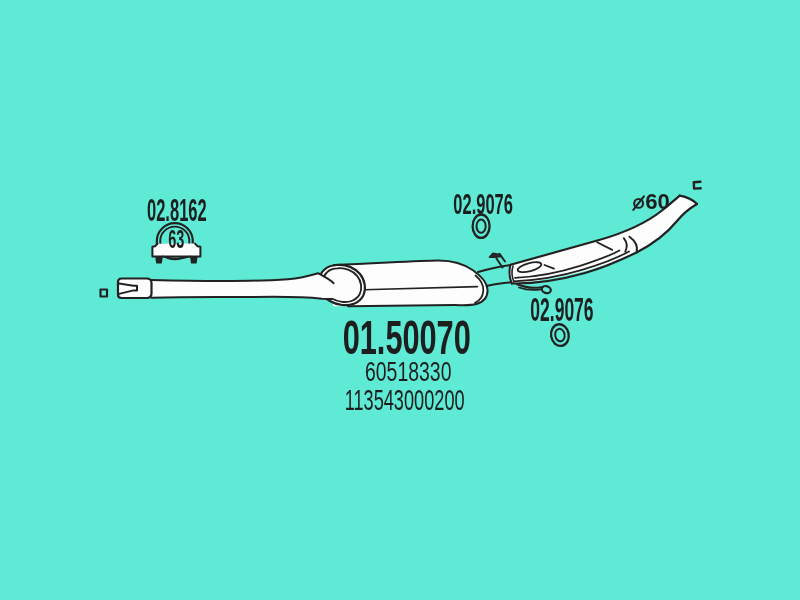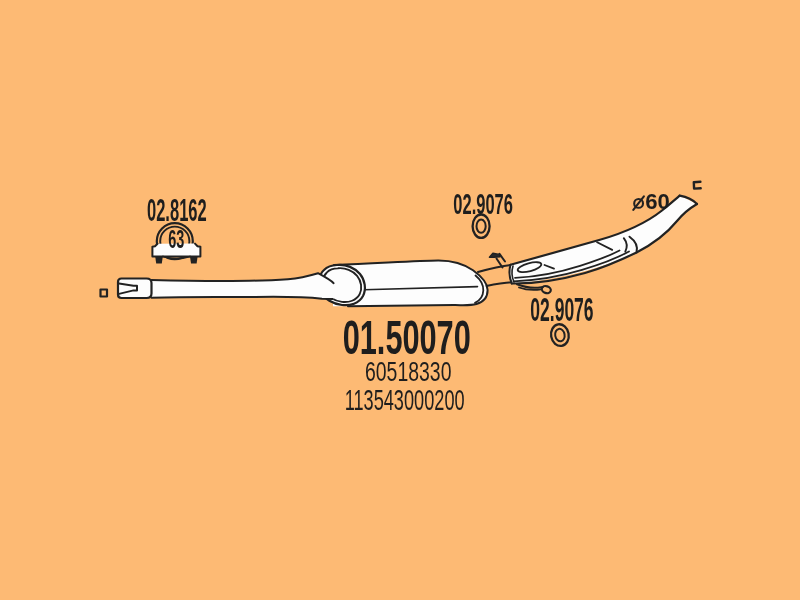--- a/index.html
+++ b/index.html
@@ -1,16 +1,16 @@
 <!DOCTYPE html>
 <html><head>
 <meta charset="utf-8">
 <style>
   html,body{margin:0;padding:0;background:#fdfdfd;}
-  #page{position:relative;width:800px;height:600px;background:#fdba74;overflow:hidden;}
+  #page{position:relative;width:800px;height:600px;background:#5eead4;overflow:hidden;}
   svg{position:absolute;left:0;top:0;}
   text{font-family:"Liberation Sans",sans-serif;fill:#1c1c1c;fill-opacity:0.99;}
 </style>
 </head>
 <body>
 <div id="page">
 <svg width="800" height="600" viewBox="0 0 800 600" style="filter:blur(0.6px)">
   <g stroke="#222" stroke-width="2" fill="none" stroke-linecap="round" stroke-linejoin="round">
 
     <rect x="100.5" y="289.5" width="6.5" height="7" stroke-width="2.2"></rect>

